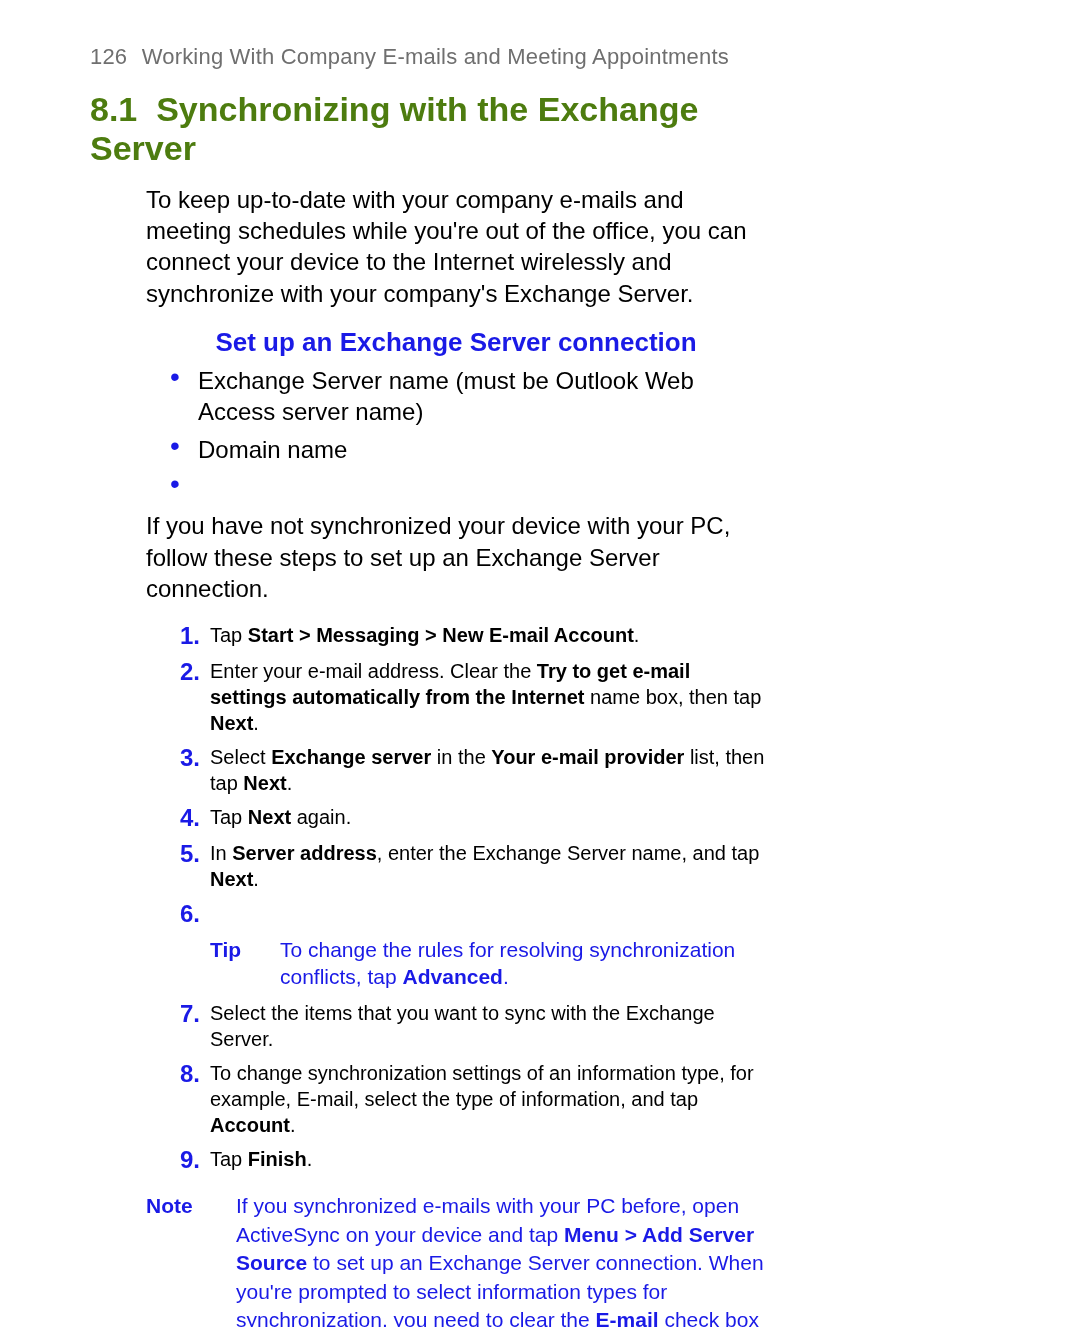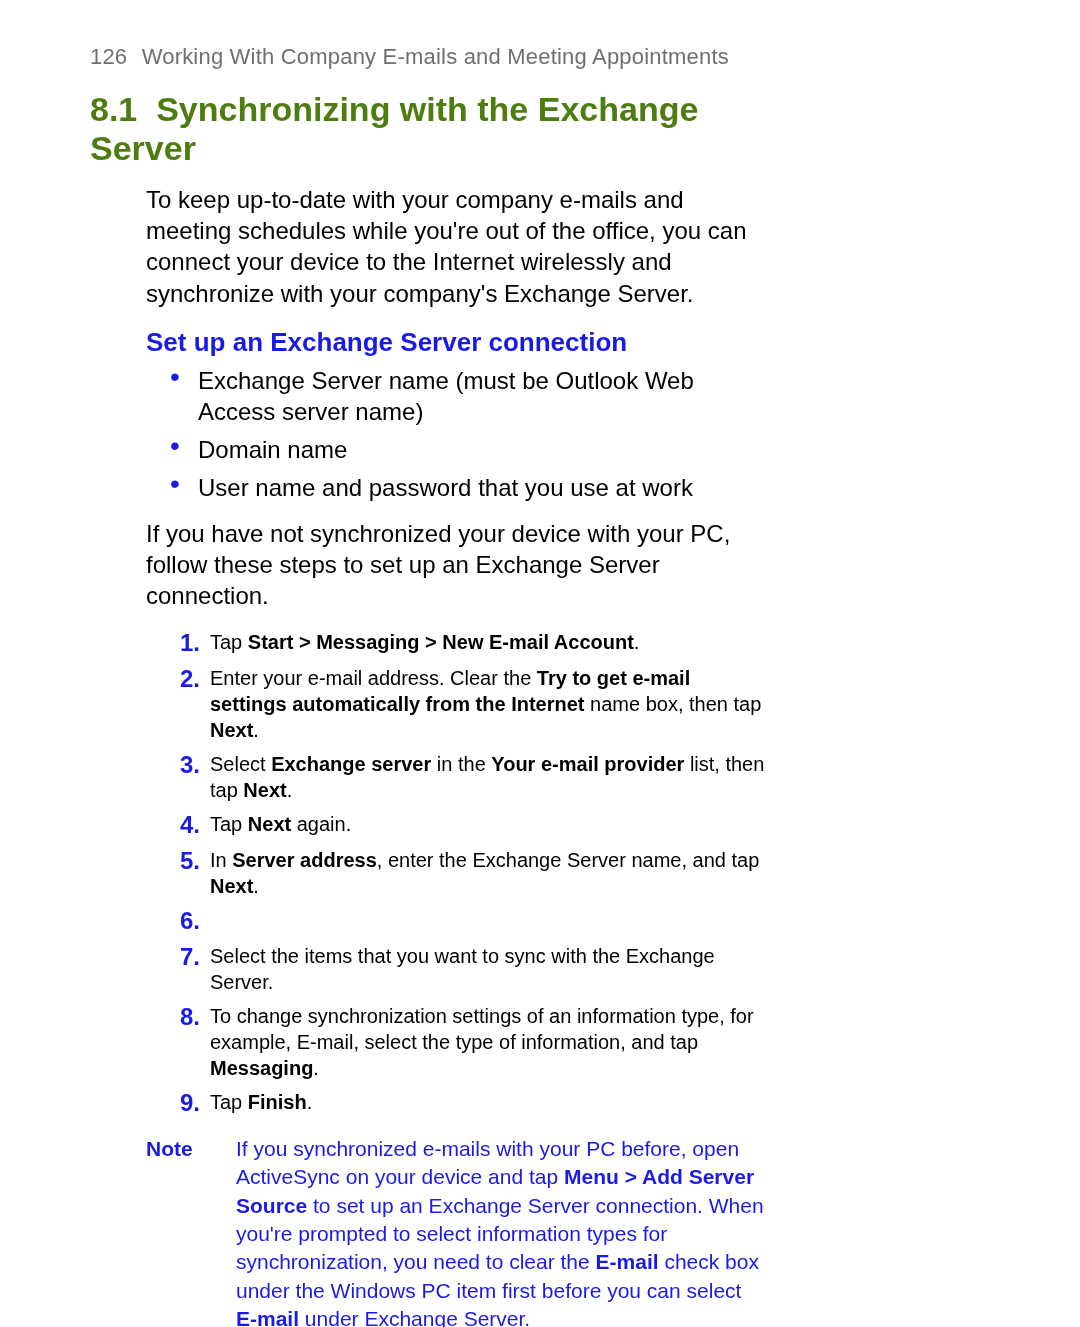--- a/index.html
+++ b/index.html
@@ -34,20 +34,21 @@
   .para {
     font-size: 24px;
     line-height: 1.3;
     margin: 0 0 18px 0;
   }
   .h2 {
     font-size: 26px;
     font-weight: 700;
     color: #1a1ae6;
     margin: 12px 0 2px 0;
+    text-align: center;
   }
   .bullets { margin: 6px 0 14px 0; }
   .bullet {
     display: flex;
     margin: 7px 0;
     padding-left: 24px;
   }
   .bullet .dot {
     color: #1a1ae6;
     font-size: 28px;
@@ -132,21 +133,20 @@
       <div class="bullet">
         <span class="dot">•</span>
         <span class="btext">Exchange Server name (must be Outlook Web Access server name)</span>
       </div>
       <div class="bullet">
         <span class="dot">•</span>
         <span class="btext">Domain name</span>
       </div>
       <div class="bullet">
         <span class="dot">•</span>
-        <span class="btext">User name and password that you use at work</span>
       </div>
     </div>
 
     <p class="para">If you have not synchronized your device with your PC, follow these steps to set up an Exchange Server connection.</p>
 
     <div class="ol">
 
       <div class="li">
         <span class="num">1.</span>
         <span class="litext">
@@ -179,30 +179,36 @@
         <span class="num">5.</span>
         <span class="litext">
           <span>In </span><b>Server address</b><span>, enter the Exchange Server name, and tap </span><b>Next</b><span>.</span>
         </span>
       </div>
 
       <div class="li">
         <span class="num">6.</span>
       </div>
 
+      <div class="tiprow">
+        <span class="lbl">Tip</span>
+        <span>
+          <span>To change the rules for resolving synchronization conflicts, tap </span><b>Advanced</b><span>.</span>
+        </span>
+      </div>
 
       <div class="li">
         <span class="num">7.</span>
         <span class="litext">Select the items that you want to sync with the Exchange Server.</span>
       </div>
 
       <div class="li">
         <span class="num">8.</span>
         <span class="litext">
-          <span>To change synchronization settings of an information type, for example, E-mail, select the type of information, and tap </span><b>Messaging</b><span>.</span>
+          <span>To change synchronization settings of an information type, for example, E-mail, select the type of information, and tap </span><b>Account</b><span>.</span>
         </span>
       </div>
 
       <div class="li">
         <span class="num">9.</span>
         <span class="litext">
           <span>Tap </span><b>Finish</b><span>.</span>
         </span>
       </div>
 

